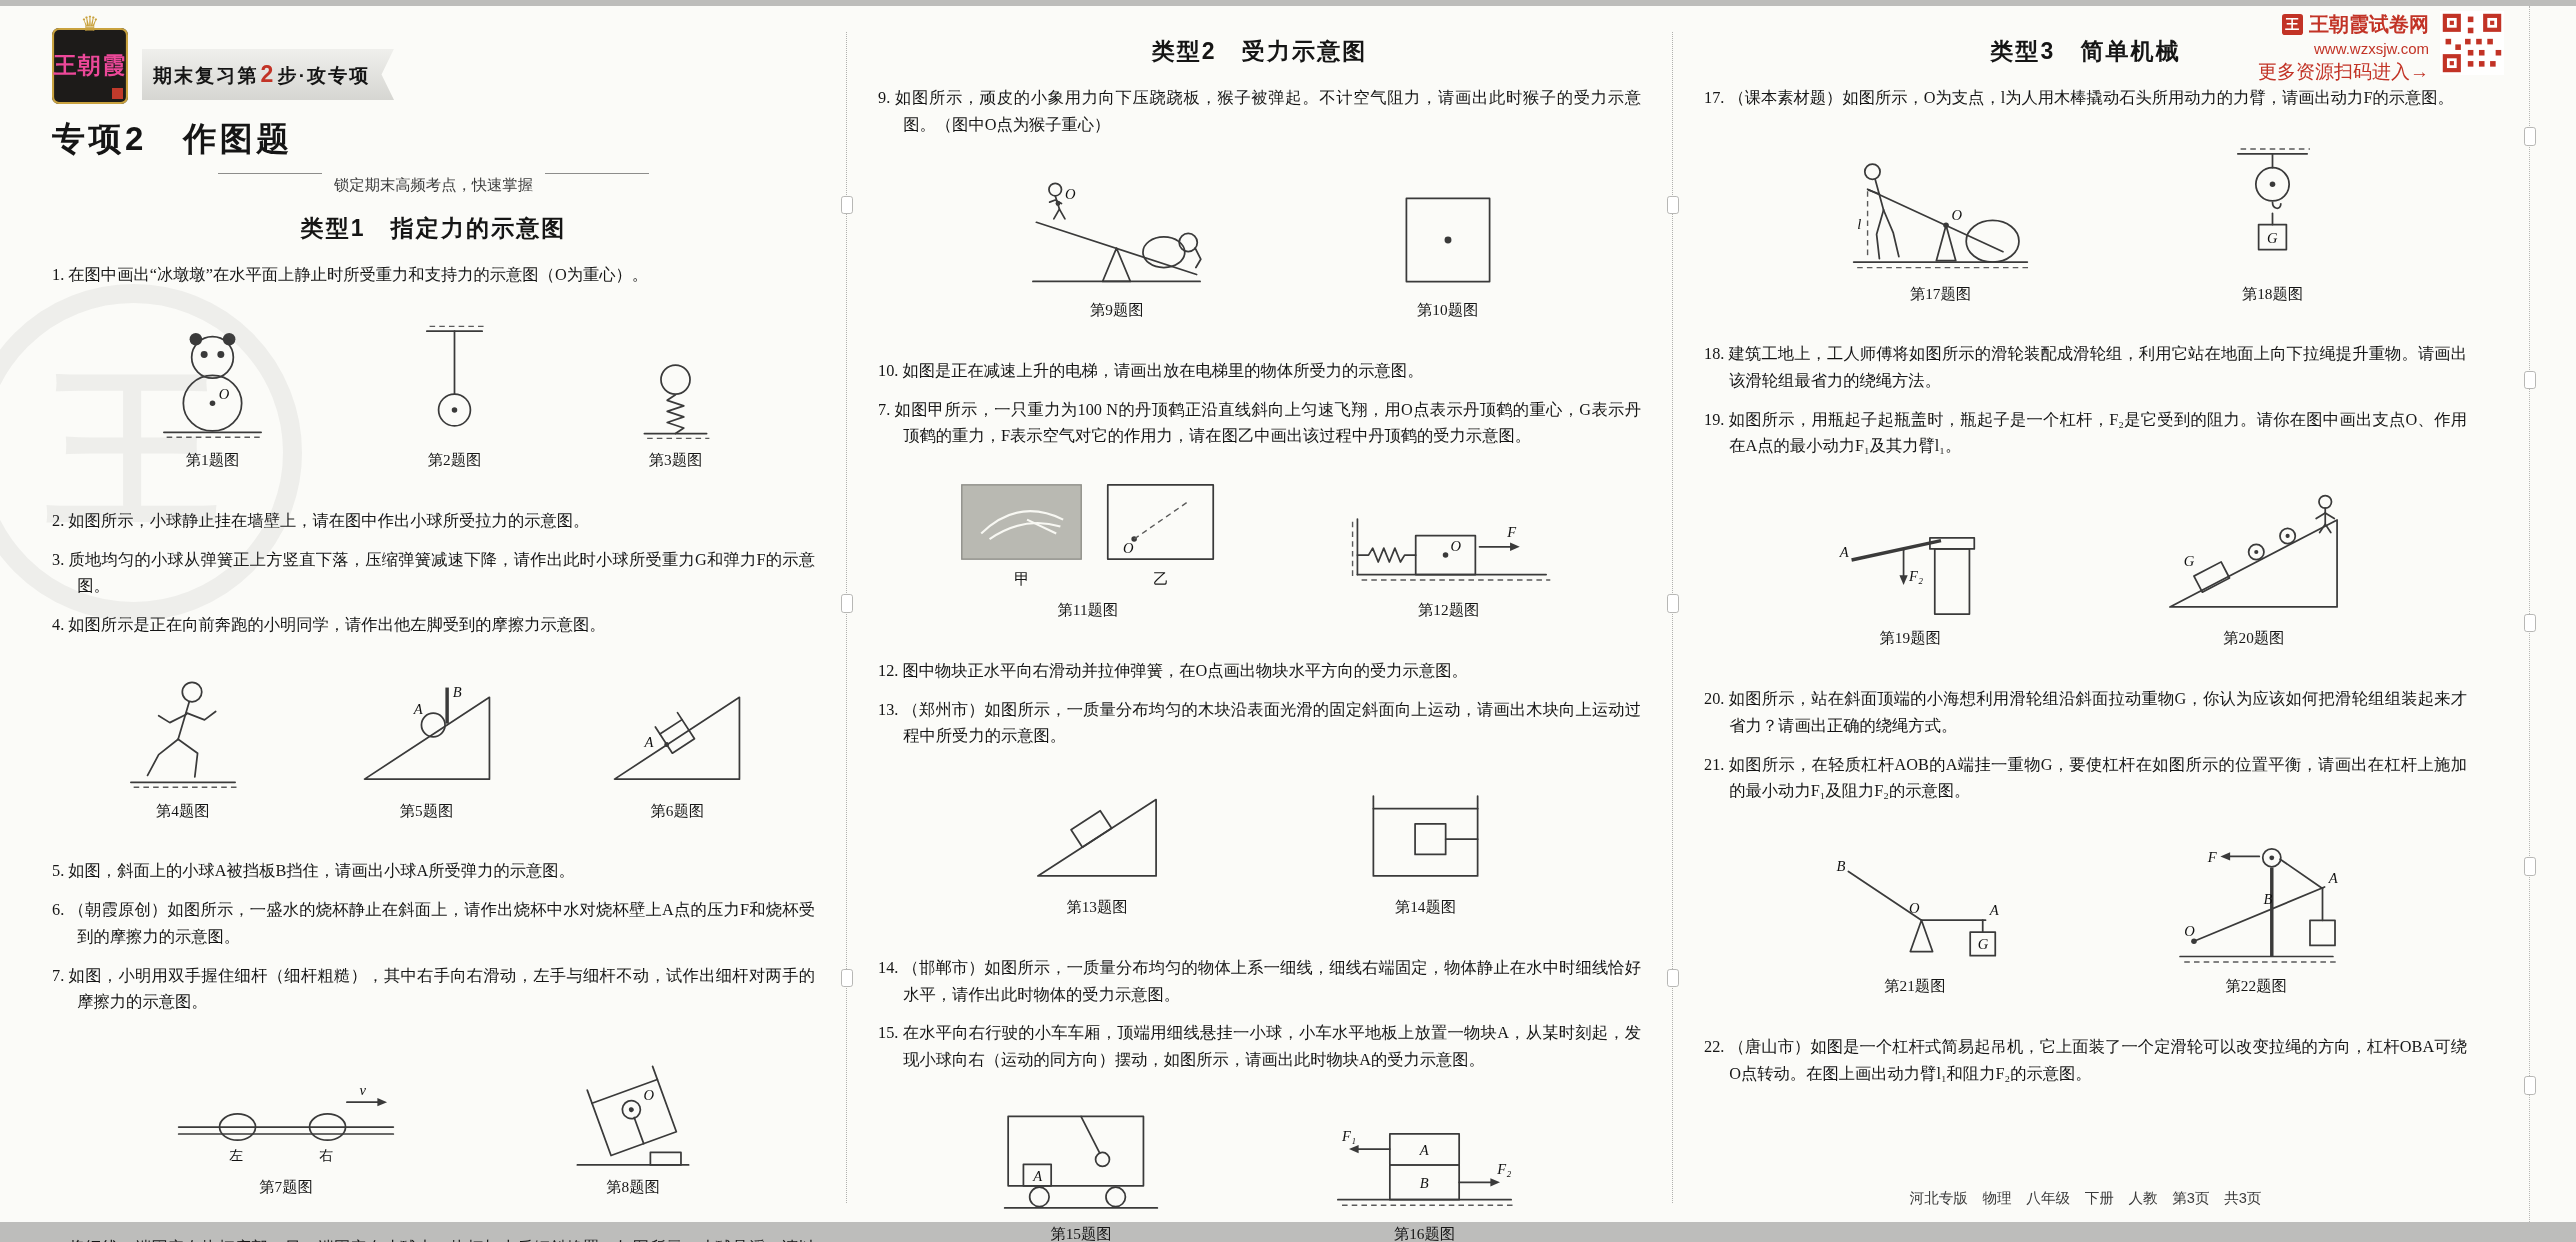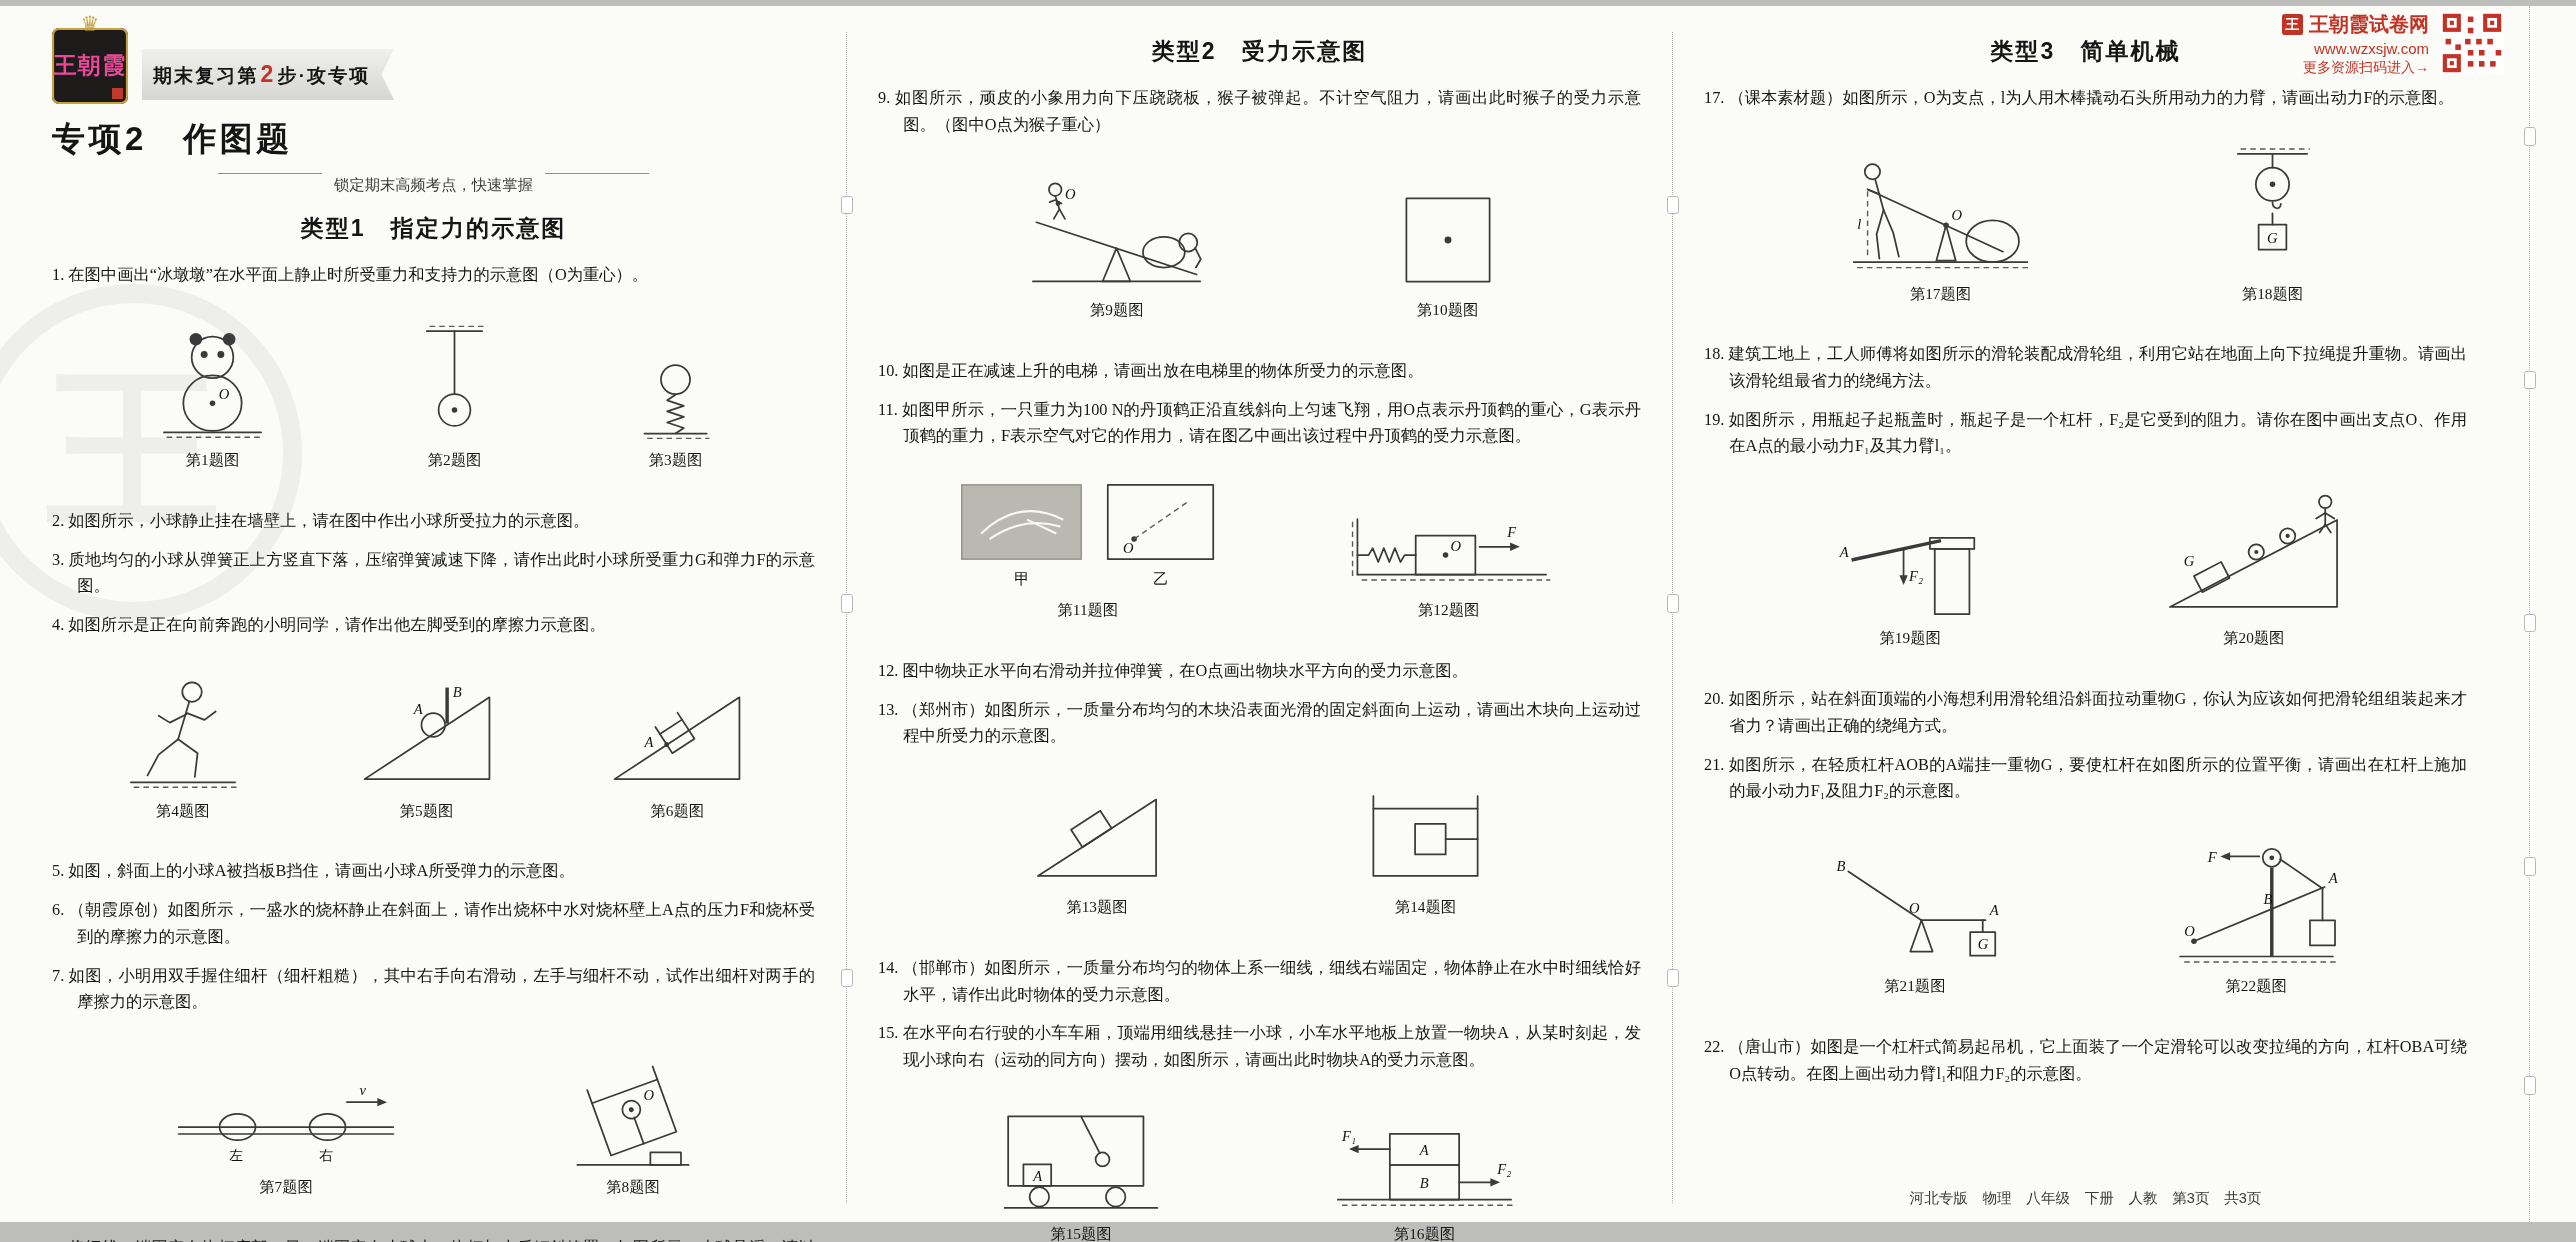--- a/index.html
+++ b/index.html
@@ -44,21 +44,21 @@
   svg .cn{font:20px "Liberation Serif",serif;fill:#111;stroke:none}
 
   .col-footer{margin-top:auto;position:relative;height:33px;display:flex;align-items:flex-end;justify-content:center;
               font-family:"Liberation Sans",sans-serif;font-size:14.6px;color:#3a3a3a}
 
   .site-info{position:absolute;top:5.6px;right:72px;display:flex;gap:11px;align-items:flex-start}
   .site-lines{display:flex;flex-direction:column;align-items:flex-end;gap:2.1px}
   .site-name{display:flex;align-items:center;gap:6.3px;color:#c23326;font-family:"Liberation Sans",sans-serif;font-weight:bold;font-size:20px}
   .site-logo{width:21px;height:21px;background:#c23326;color:#fff;border-radius:2.8px;display:flex;align-items:center;justify-content:center;font-size:14px}
   .site-url{color:#c23326;font-size:15px;font-family:"Liberation Sans",sans-serif}
-  .site-note{color:#c23326;font-size:14px;font-family:"Liberation Sans",sans-serif}
+  .site-note{color:#c23326;font-size:19px;font-family:"Liberation Sans",sans-serif}
 
   .watermark{position:absolute;left:-35px;top:278px;width:299px;height:299px;border:19.5px solid rgba(110,110,110,.09);
              border-radius:50%;display:flex;align-items:center;justify-content:center;
              font-size:174px;font-weight:bold;color:rgba(110,110,110,.09);pointer-events:none}
 </style>
 </head>
 <body>
 
 <div class="page">
 
@@ -279,21 +279,21 @@
         <figure class="fig">
           <svg width="104" height="104" viewBox="0 0 150 150">
             <rect class="sk" x="15" y="15" width="120" height="120"></rect>
             <circle class="fillk" cx="75" cy="75" r="5"></circle>
           </svg>
           <figcaption class="figcap">第10题图</figcaption>
         </figure>
       </div>
 
       <p class="q">10. 如图是正在减速上升的电梯，请画出放在电梯里的物体所受力的示意图。</p>
-      <p class="q">11. 如图甲所示，一只重力为100 N的丹顶鹤正沿直线斜向上匀速飞翔，用O点表示丹顶鹤的重心，G表示丹顶鹤的重力，F表示空气对它的作用力，请在图乙中画出该过程中丹顶鹤的受力示意图。</p>
+      <p class="q">7. 如图甲所示，一只重力为100 N的丹顶鹤正沿直线斜向上匀速飞翔，用O点表示丹顶鹤的重心，G表示丹顶鹤的重力，F表示空气对它的作用力，请在图乙中画出该过程中丹顶鹤的受力示意图。</p>
 
       <div class="figrow">
         <figure class="fig">
           <div class="subfigs">
             <div class="subfig">
               <svg width="125" height="80" viewBox="0 0 180 115">
                 <rect x="4" y="4" width="172" height="107" fill="#b9b9b2" stroke="#8e8e88" stroke-width="2"></rect>
                 <path class="wk" d="M32,74 Q86,22 150,54"></path>
                 <path class="wk" d="M44,82 Q94,48 146,64"></path>
                 <line class="wk" x1="98" y1="54" x2="140" y2="74"></line>

